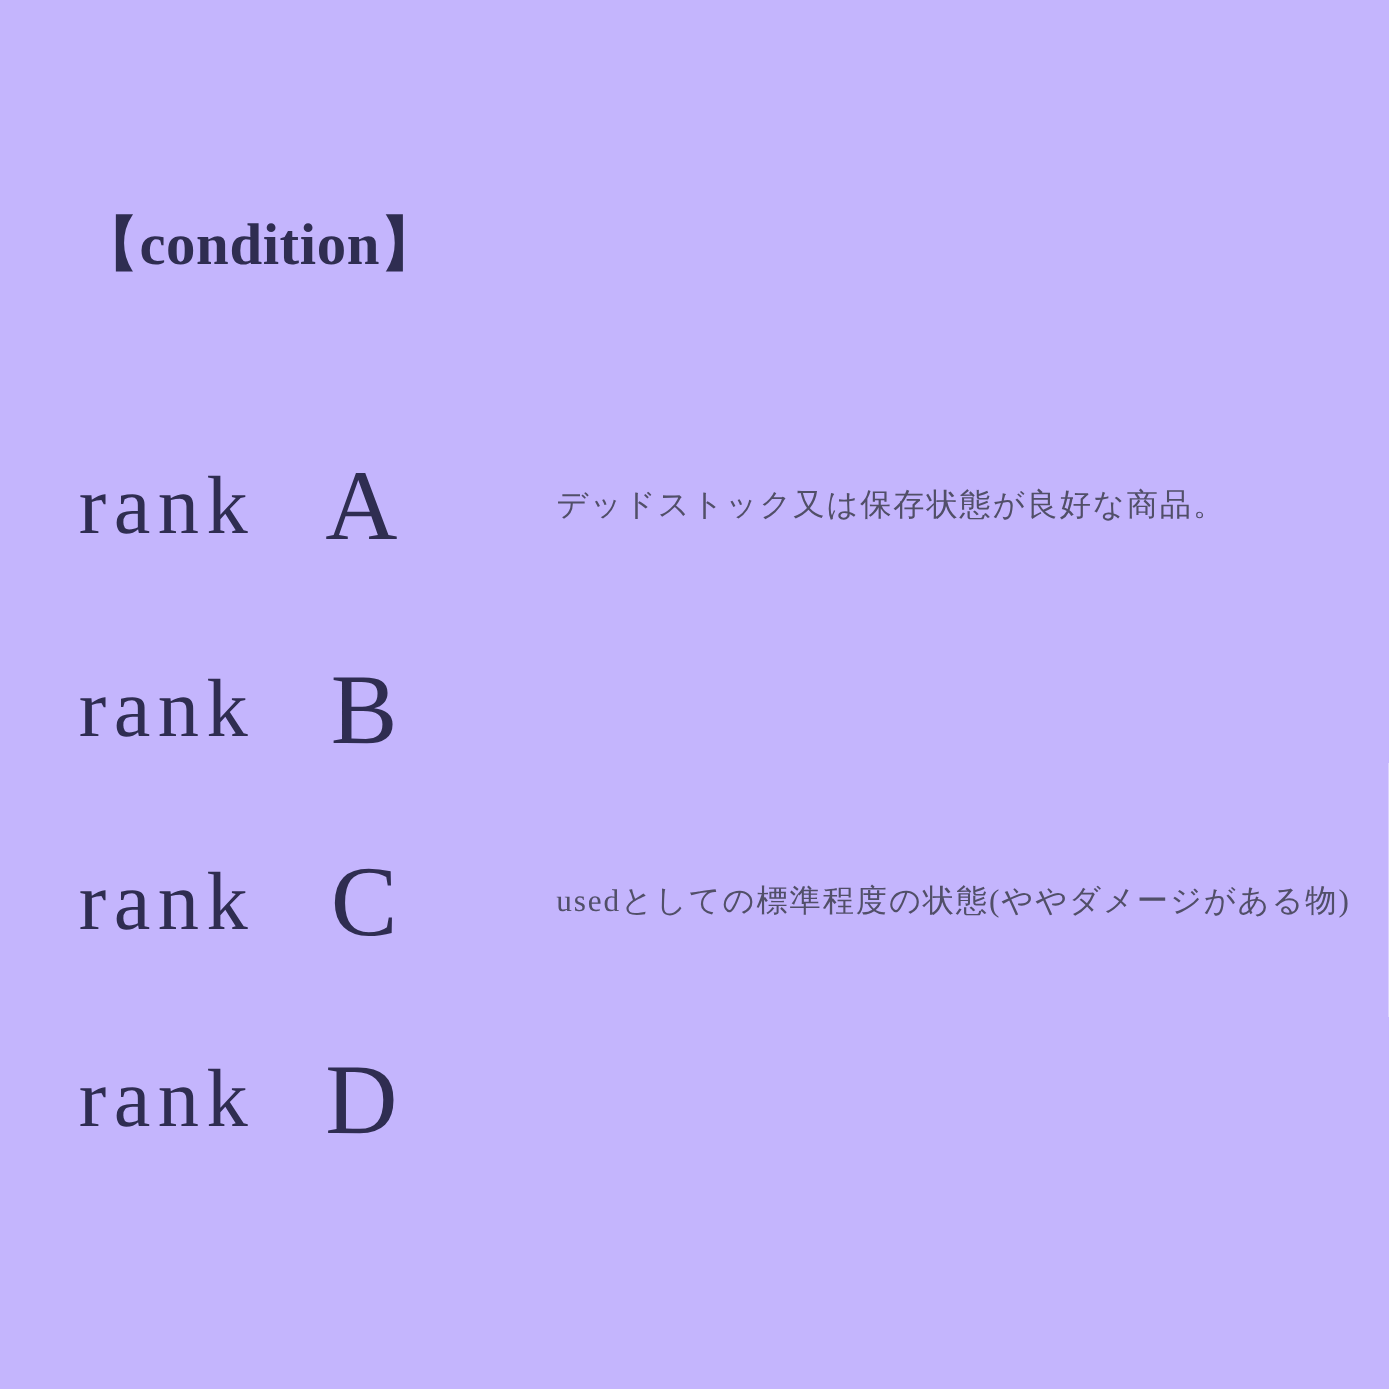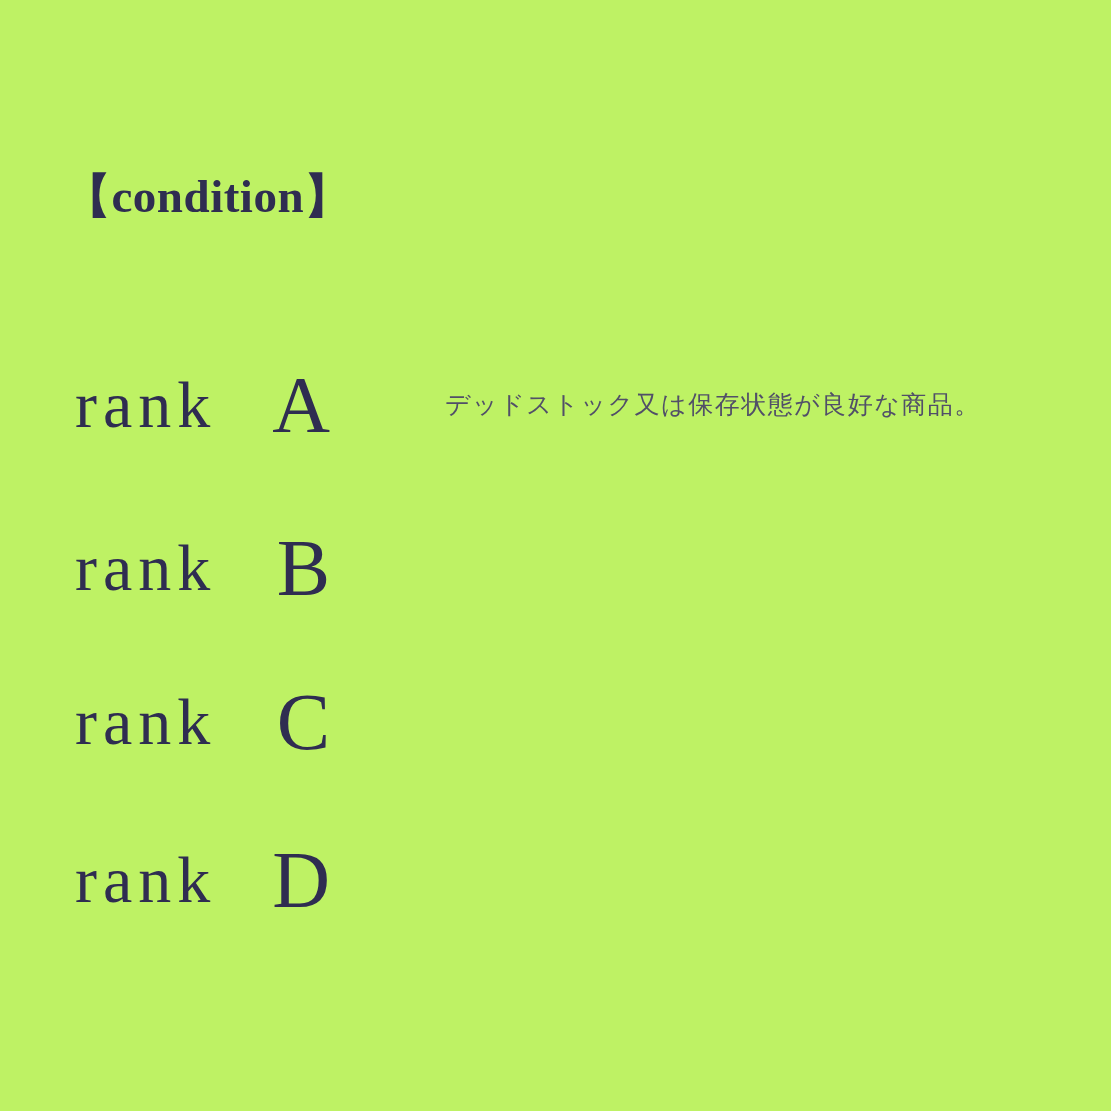--- a/index.html
+++ b/index.html
@@ -4,21 +4,21 @@
 <style>
   html, body {
     margin: 0;
     padding: 0;
     background: #fdfafb;
   }
   .page {
     position: relative;
     width: 1111px;
     height: 1111px;
-    background: #bef264;
+    background: #c4b5fd;
     font-family: "Liberation Serif", "DejaVu Serif", serif;
     color: #2f2d51;
     overflow: hidden;
   }
   .title {
     position: absolute;
     left: 64px;
     top: 168px;
     margin: 0;
     font-size: 47px;
@@ -32,21 +32,21 @@
     left: 0;
     width: 100%;
     height: 110px;
   }
   .row-0 { top: 350px; }
   .row-1 { top: 513px; }
   .row-2 { top: 667px; }
   .row-3 { top: 825px; }
   .rank-label {
     position: absolute;
-    left: 75px;
+    left: 63px;
     top: 50%;
     transform: translateY(-50%);
     width: 255px;
     display: flex;
     justify-content: space-between;
     align-items: center;
   }
   .rank-word {
     font-size: 66px;
     letter-spacing: 6px;
@@ -94,20 +94,21 @@
       <span class="rank-grade">B</span>
     </div>
   </section>
 
   <section class="rank-row row-2">
     <div class="rank-label">
       <span class="rank-word">rank</span>
       <span class="rank-grade">C</span>
     </div>
     <div class="rank-desc">
+      <div class="desc-line">usedとしての標準程度の状態(ややダメージがある物)</div>
     </div>
   </section>
 
   <section class="rank-row row-3">
     <div class="rank-label">
       <span class="rank-word">rank</span>
       <span class="rank-grade">D</span>
     </div>
   </section>
 

